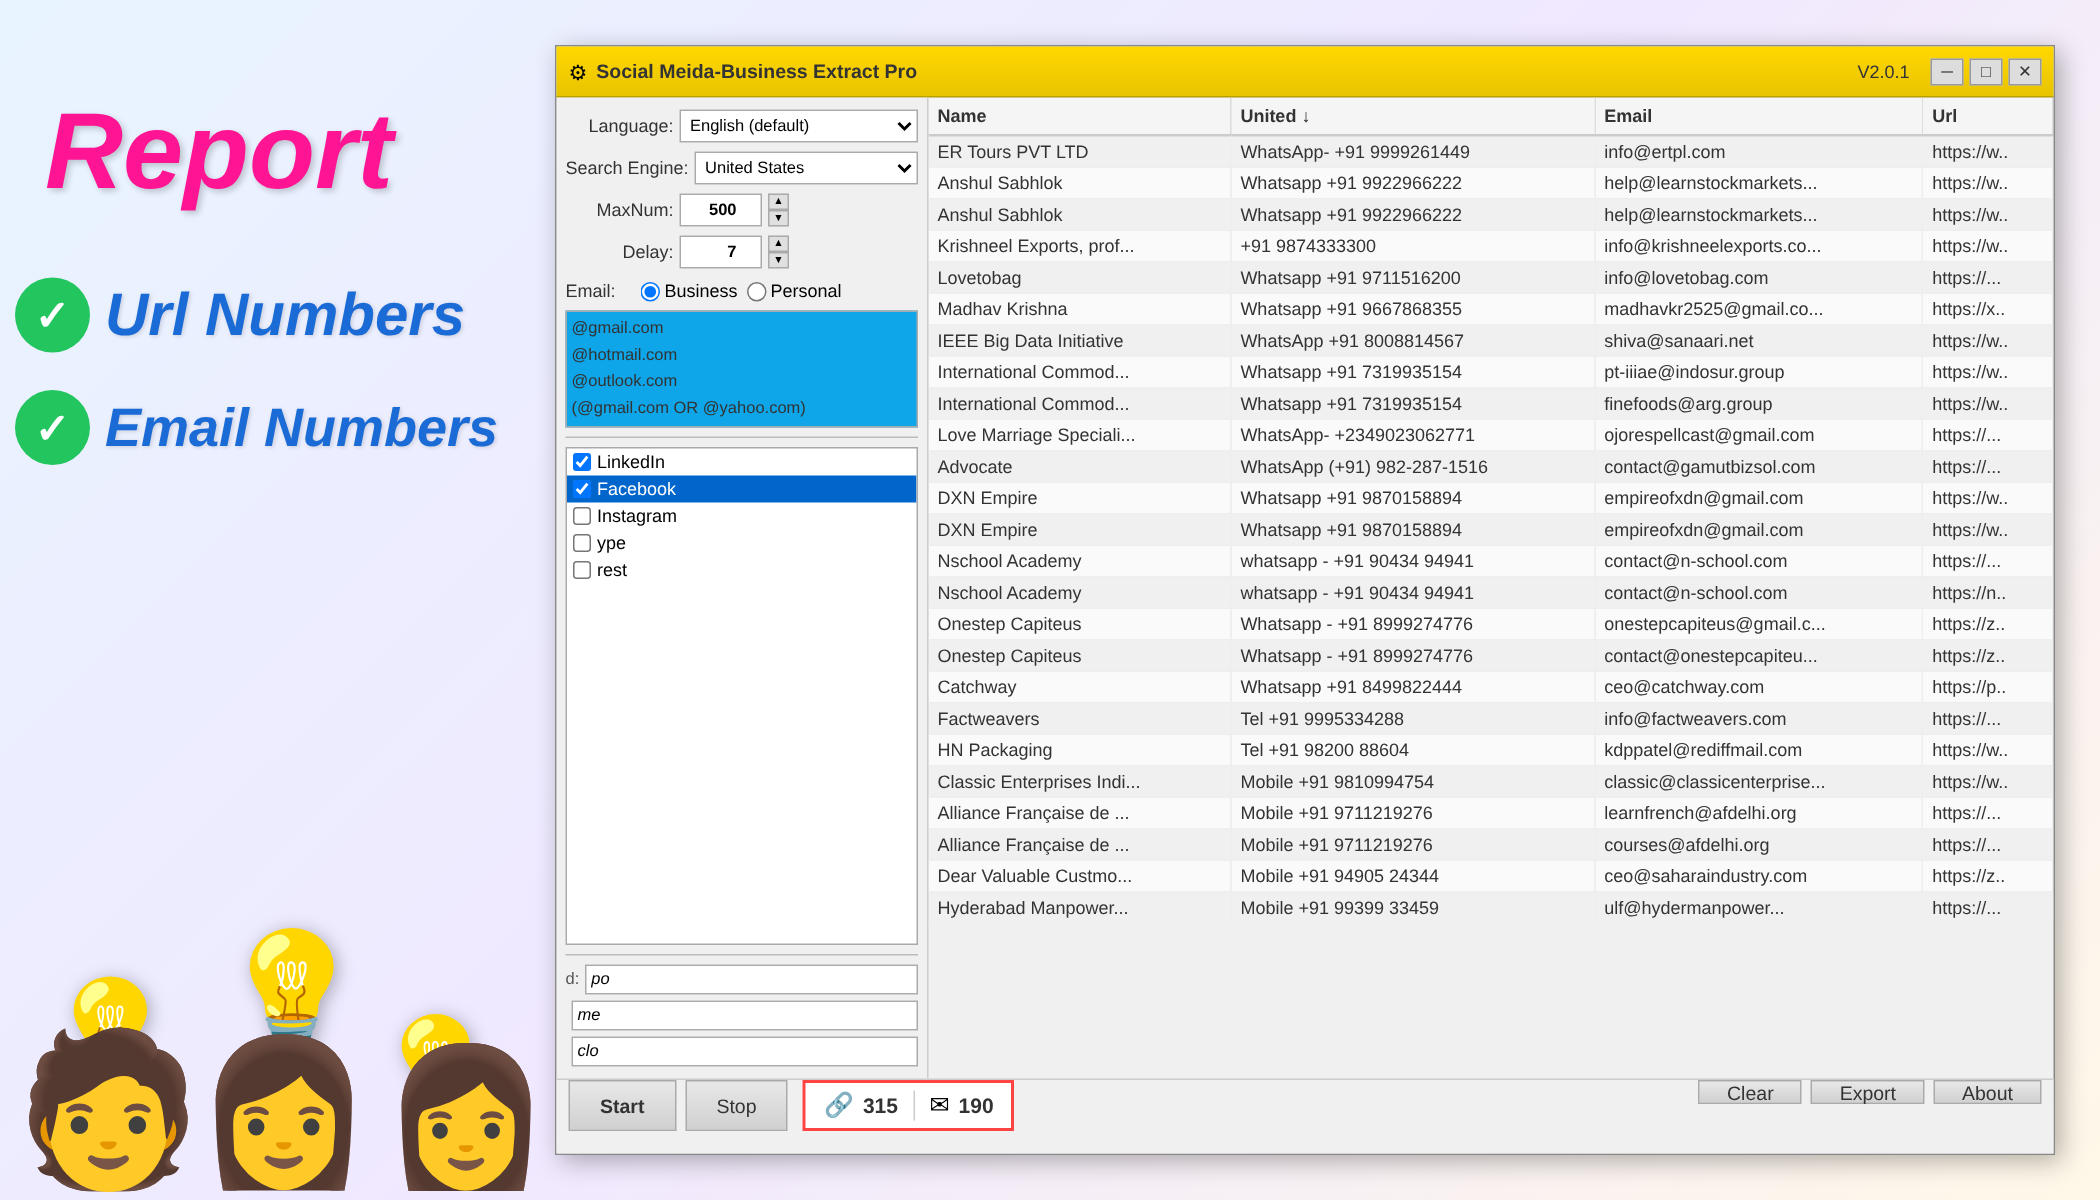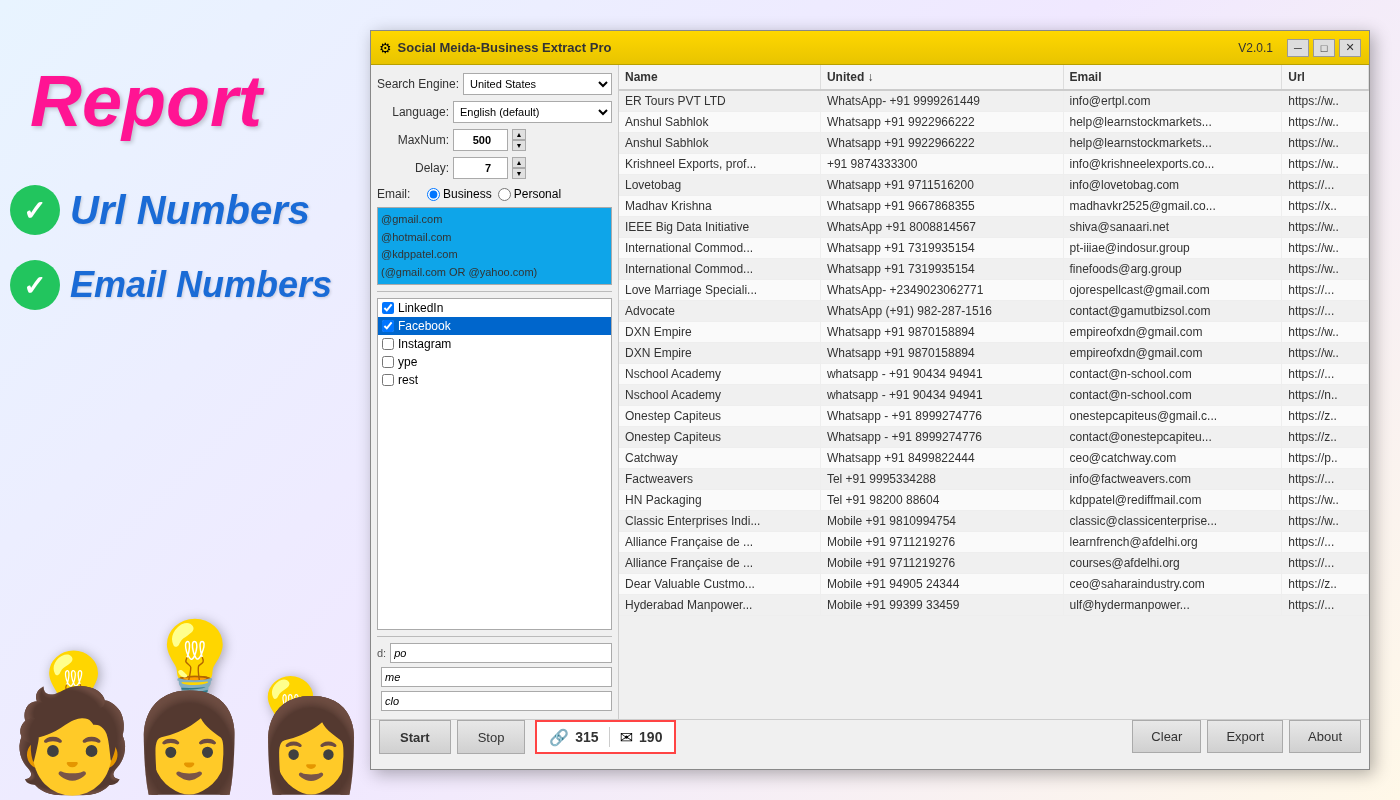--- a/index.html
+++ b/index.html
@@ -418,21 +418,21 @@
     .stat-sep {
       width: 1px;
       height: 20px;
       background: #ccc;
       margin: 0 4px;
     }
 
     .spacer { flex: 1; }
 
     .action-btn {
-      height: 33px;
+      height: 16px;
       padding: 0 18px;
       background: linear-gradient(180deg, #e8e8e8 0%, #d0d0d0 100%);
       border: 1px solid #aaa;
       font-size: 13px;
       cursor: pointer;
       color: #333;
     }
 
     
     ::-webkit-scrollbar { width: 12px; }
@@ -479,32 +479,32 @@
       <div class="win-btn">□</div>
       <div class="win-btn close">✕</div>
     </div>
   </div>
 
   <div class="main-content">
 
     <div class="left-panel">
 
       <div class="form-row">
+        <span class="form-label">Language:</span>
+        <select class="form-select">
+          <option>English (default)</option>
+        </select>
+      </div>
+
+      <div class="form-row">
         <span class="form-label">Search Engine:</span>
         <select class="form-select">
           <option>United States</option>
           <option>United Kingdom</option>
           <option>India</option>
-        </select>
-      </div>
-
-      <div class="form-row">
-        <span class="form-label">Language:</span>
-        <select class="form-select">
-          <option>English (default)</option>
         </select>
       </div>
 
       <div class="form-row">
         <span class="form-label">MaxNum:</span>
         <input type="text" class="form-input" value="500" style="">
         <div class="spin-btn">
           <div class="spin-up">▲</div>
           <div class="spin-down">▼</div>
         </div>
@@ -527,21 +527,21 @@
         </label>
         <label class="radio-option">
           <input type="radio" name="email_type" style="">
           <span>Personal</span>
         </label>
       </div>
 
       <div class="email-filter-box">
         <div>@gmail.com</div>
         <div>@hotmail.com</div>
-        <div>@kdppatel.com</div>
+        <div>@outlook.com</div>
         <div>(@gmail.com OR @yahoo.com)</div>
       </div>
 
       <hr class="divider-line">
 
       <div style="display:flex;flex:1;min-height:0;">
         <div class="sources-container">
           <div class="sources-scroll">
             <div class="source-item">
               <input type="checkbox" checked="" style="">

